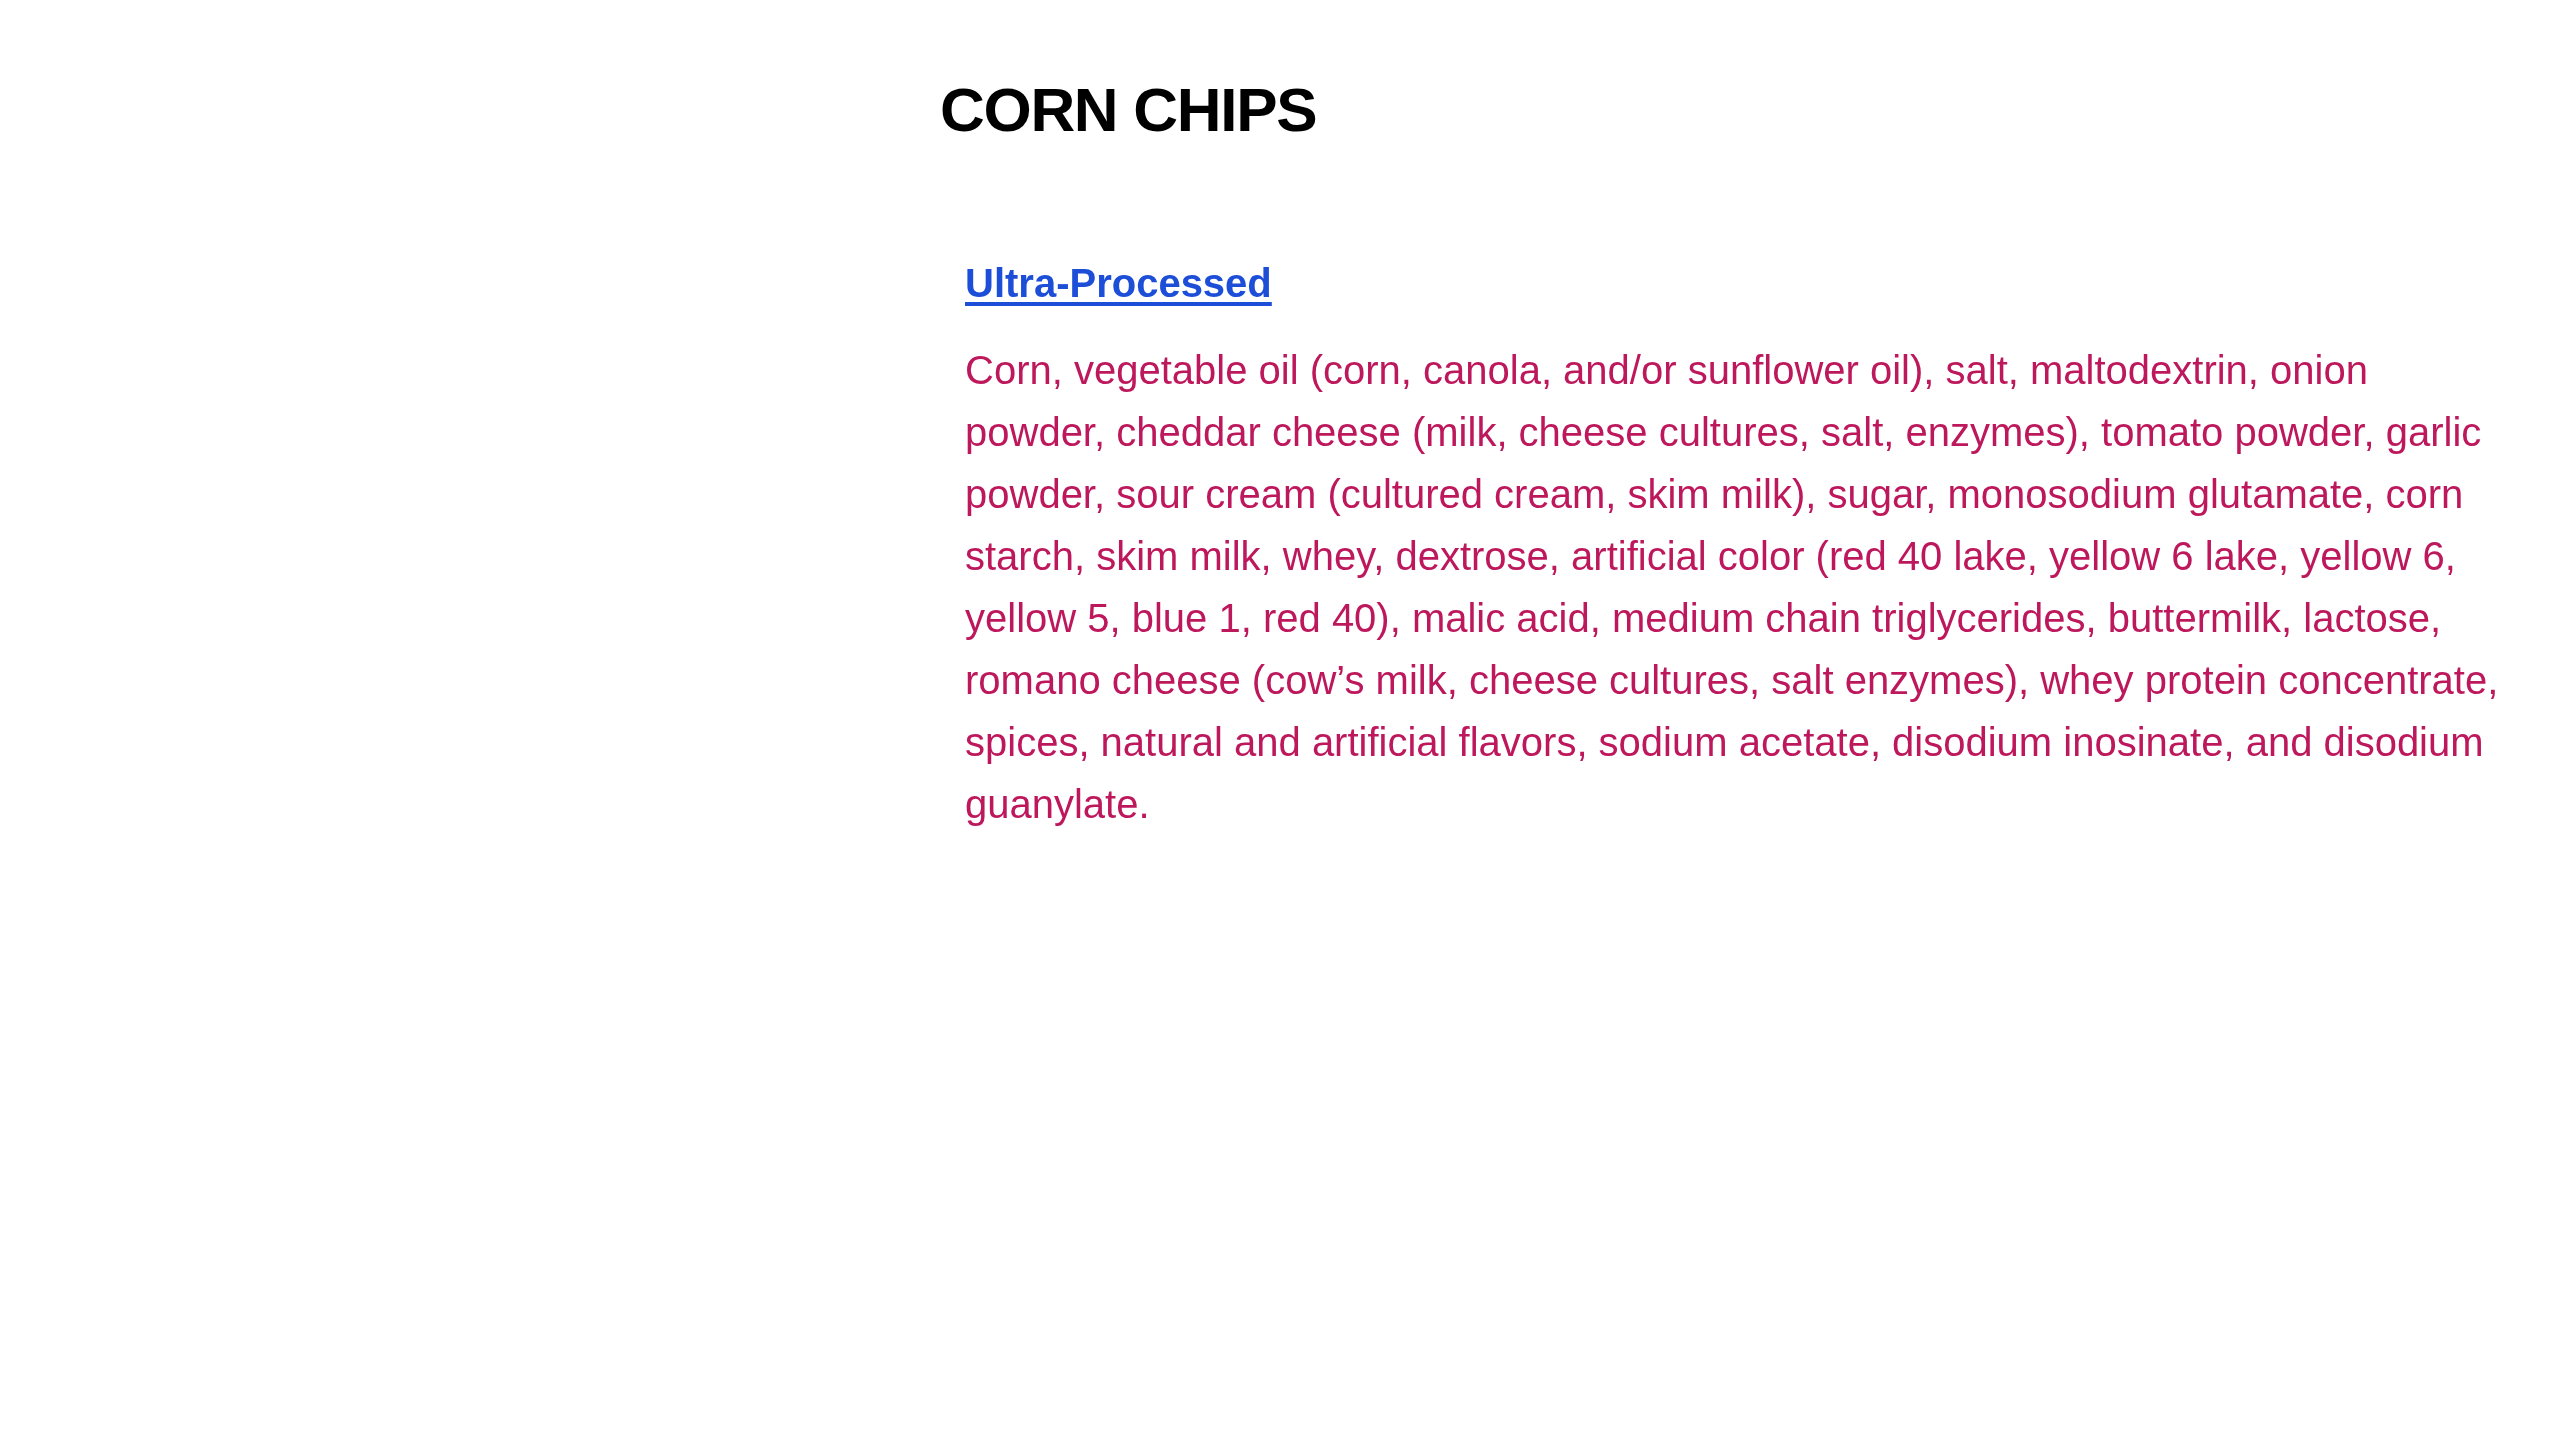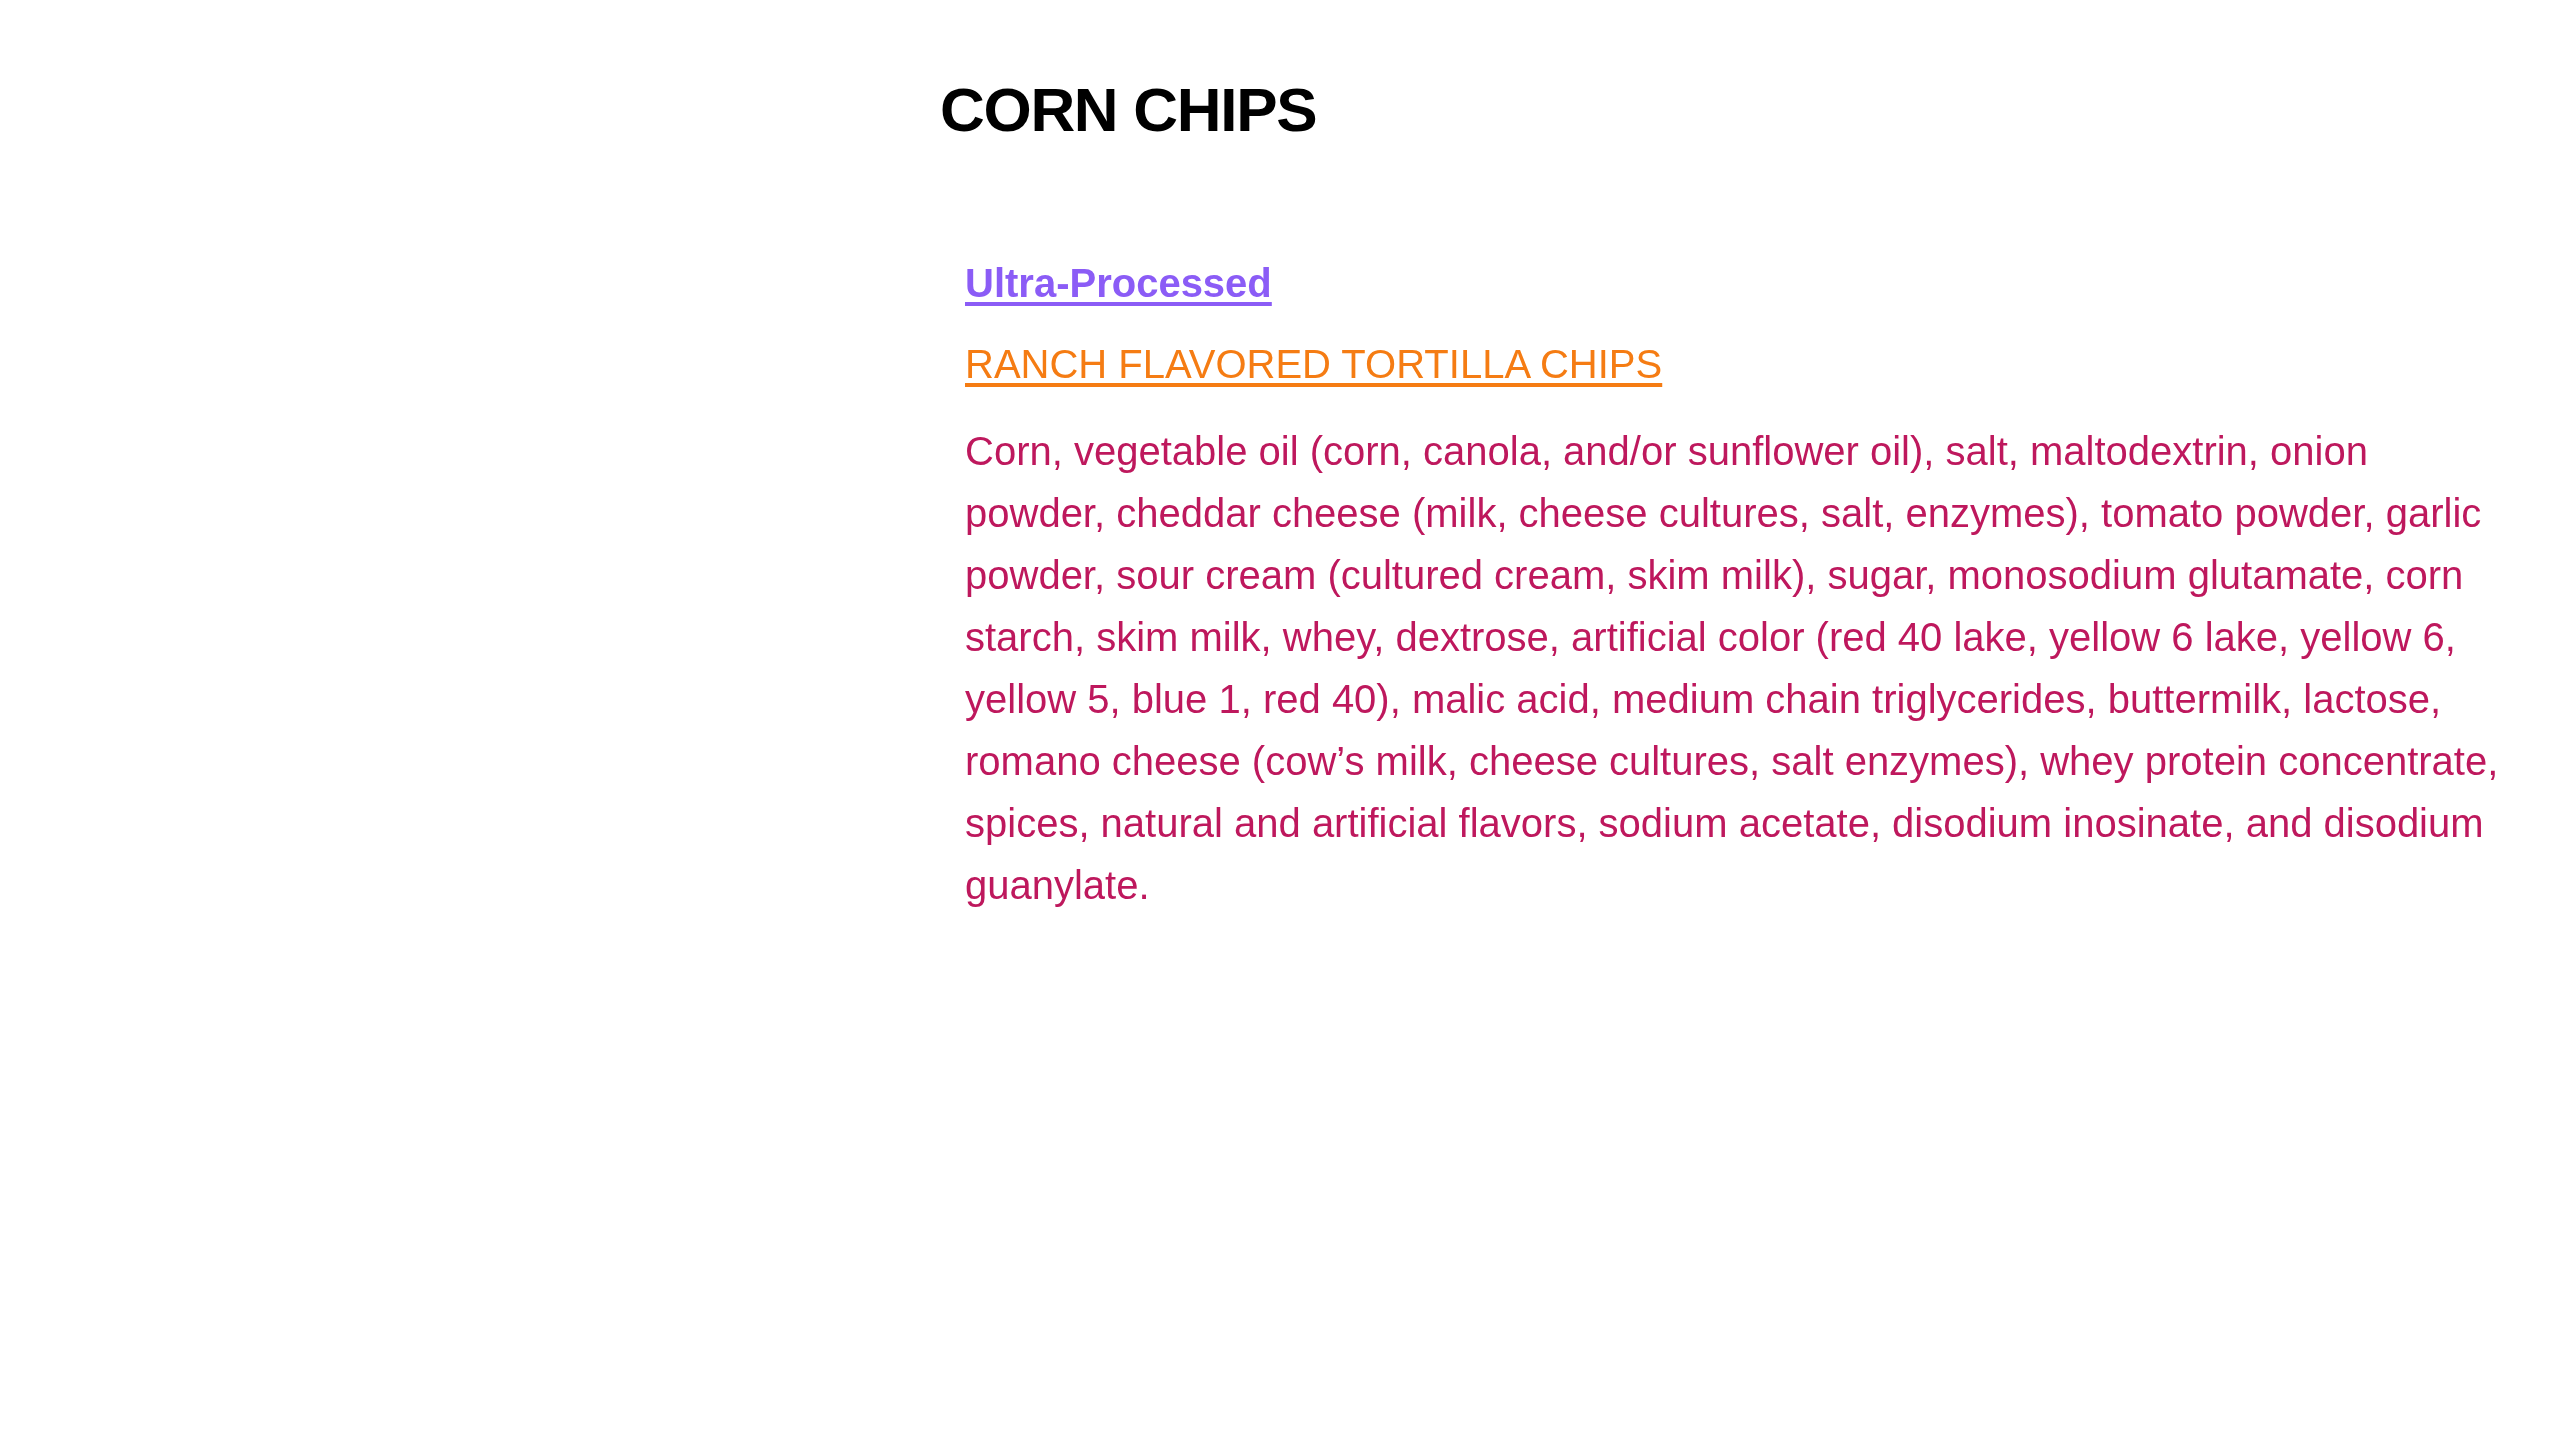--- a/index.html
+++ b/index.html
@@ -60,36 +60,35 @@
   }
   .body-text {
     font-size: 40px;
     font-weight: 400;
     line-height: 1.55;
     margin: 0;
   }
   .col-left .heading { color: #2f7d12; }
   .col-left .subheading { color: #2f7d12; }
   .col-left .body-text { color: #2f7d12; }
-  .col-right .heading { color: #8b5cf6; }
+  .col-right .heading { color: #1d4ed8; }
   .col-right .subheading { color: #f57c13; }
   .col-right .body-text { color: #be185d; }
   .col-right .subheading { margin-bottom: 31px; }
   .col-right .heading { margin-bottom: 31px; }
 </style>
 </head>
 <body>
 
 <div class="page">
 
   <div class="title">CORN CHIPS</div>
 
   <div class="col-left">
   </div>
 
   <div class="col-right">
     <div class="heading">Ultra-Processed</div>
-    <div class="subheading">RANCH FLAVORED TORTILLA CHIPS</div>
     <div class="body-text">Corn, vegetable oil (corn, canola, and/or sunflower oil), salt, maltodextrin, onion powder, cheddar cheese (milk, cheese cultures, salt, enzymes), tomato powder, garlic powder, sour cream (cultured cream, skim milk), sugar, monosodium glutamate, corn starch, skim milk, whey, dextrose, artificial color (red 40 lake, yellow 6 lake, yellow 6, yellow 5, blue 1, red 40), malic acid, medium chain triglycerides, buttermilk, lactose, romano cheese (cow’s milk, cheese cultures, salt enzymes), whey protein concentrate, spices, natural and artificial flavors, sodium acetate, disodium inosinate, and disodium guanylate.</div>
   </div>
 
 </div>
 
 
 </body></html>

